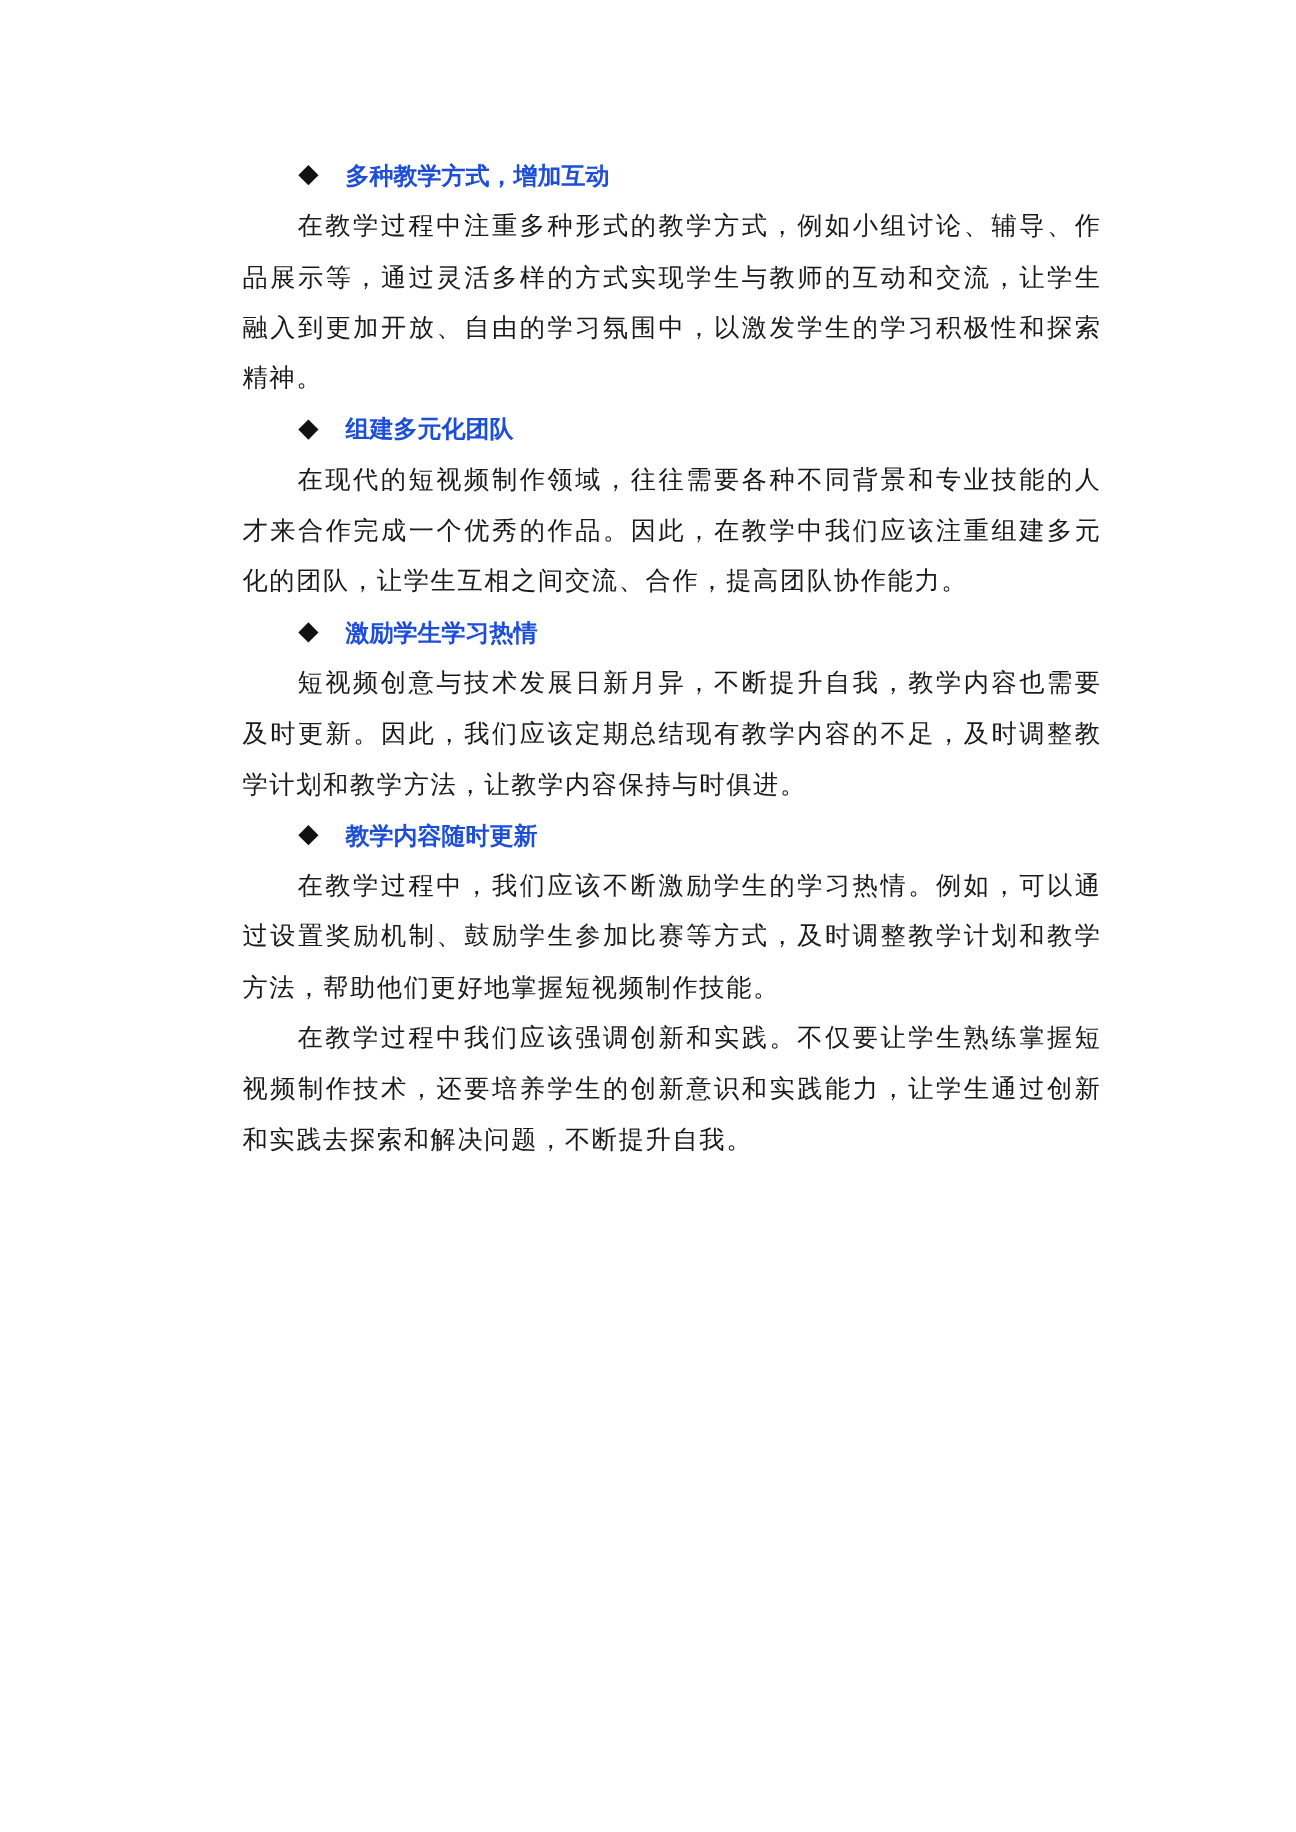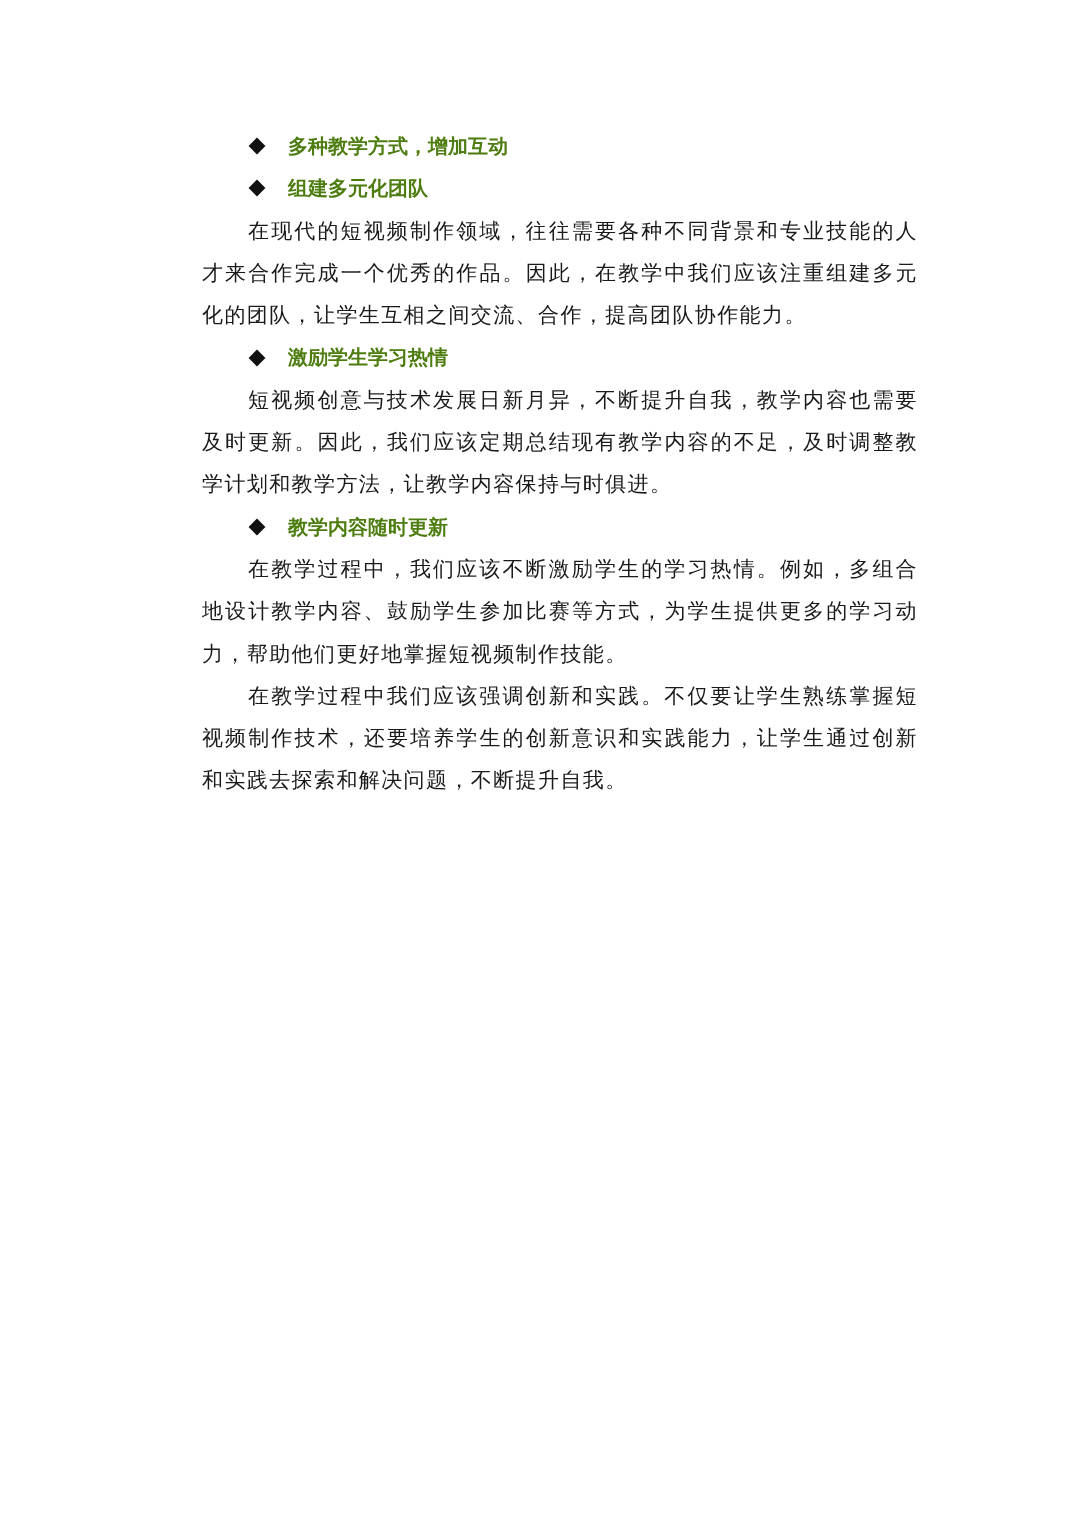--- a/index.html
+++ b/index.html
@@ -22,21 +22,21 @@
     }
     .heading {
       margin: 0;
       padding-left: 46px;
       font-family: "DejaVu Sans", "Liberation Sans", sans-serif;
       font-weight: bold;
       font-size: 20px;
       line-height: 42.3px;
       display: flex;
       align-items: center;
-      color: #4d7c0f;
+      color: #1d4ed8;
     }
     .bullet {
       display: inline-block;
       width: 14px;
       height: 14px;
       background: #111111;
       transform: rotate(45deg) scale(0.85);
       margin-right: 24px;
       margin-left: 2px;
     }
@@ -44,20 +44,21 @@
 </head>
 <body>
 
 <div class="page">
 
   <div>
     <h3 class="heading">
       <span class="bullet"></span>
       <span>多种教学方式，增加互动</span>
     </h3>
+    <p class="para">在教学过程中注重多种形式的教学方式，例如小组讨论、辅导、作品展示等，通过灵活多样的方式实现学生与教师的互动和交流，让学生融入到更加开放、自由的学习氛围中，以激发学生的学习积极性和探索精神。</p>
   </div>
 
   <div>
     <h3 class="heading">
       <span class="bullet"></span>
       <span>组建多元化团队</span>
     </h3>
     <p class="para">在现代的短视频制作领域，往往需要各种不同背景和专业技能的人才来合作完成一个优秀的作品。因此，在教学中我们应该注重组建多元化的团队，让学生互相之间交流、合作，提高团队协作能力。</p>
   </div>
 
@@ -68,19 +69,19 @@
     </h3>
     <p class="para">短视频创意与技术发展日新月异，不断提升自我，教学内容也需要及时更新。因此，我们应该定期总结现有教学内容的不足，及时调整教学计划和教学方法，让教学内容保持与时俱进。</p>
   </div>
 
 
   <div>
     <h3 class="heading">
       <span class="bullet"></span>
       <span>教学内容随时更新</span>
     </h3>
-    <p class="para">在教学过程中，我们应该不断激励学生的学习热情。例如，多组合地设计教学内容、鼓励学生参加比赛等方式，为学生提供更多的学习动力，帮助他们更好地掌握短视频制作技能。</p>
+    <p class="para">在教学过程中，我们应该不断激励学生的学习热情。例如，可以通过设置奖励机制、鼓励学生参加比赛等方式，及时调整教学计划和教学方法，帮助他们更好地掌握短视频制作技能。</p>
   </div>
 
   <div>
     <p class="para">在教学过程中我们应该强调创新和实践。不仅要让学生熟练掌握短视频制作技术，还要培养学生的创新意识和实践能力，让学生通过创新和实践去探索和解决问题，不断提升自我。</p>
   </div>
 </div>
 
 </body></html>

